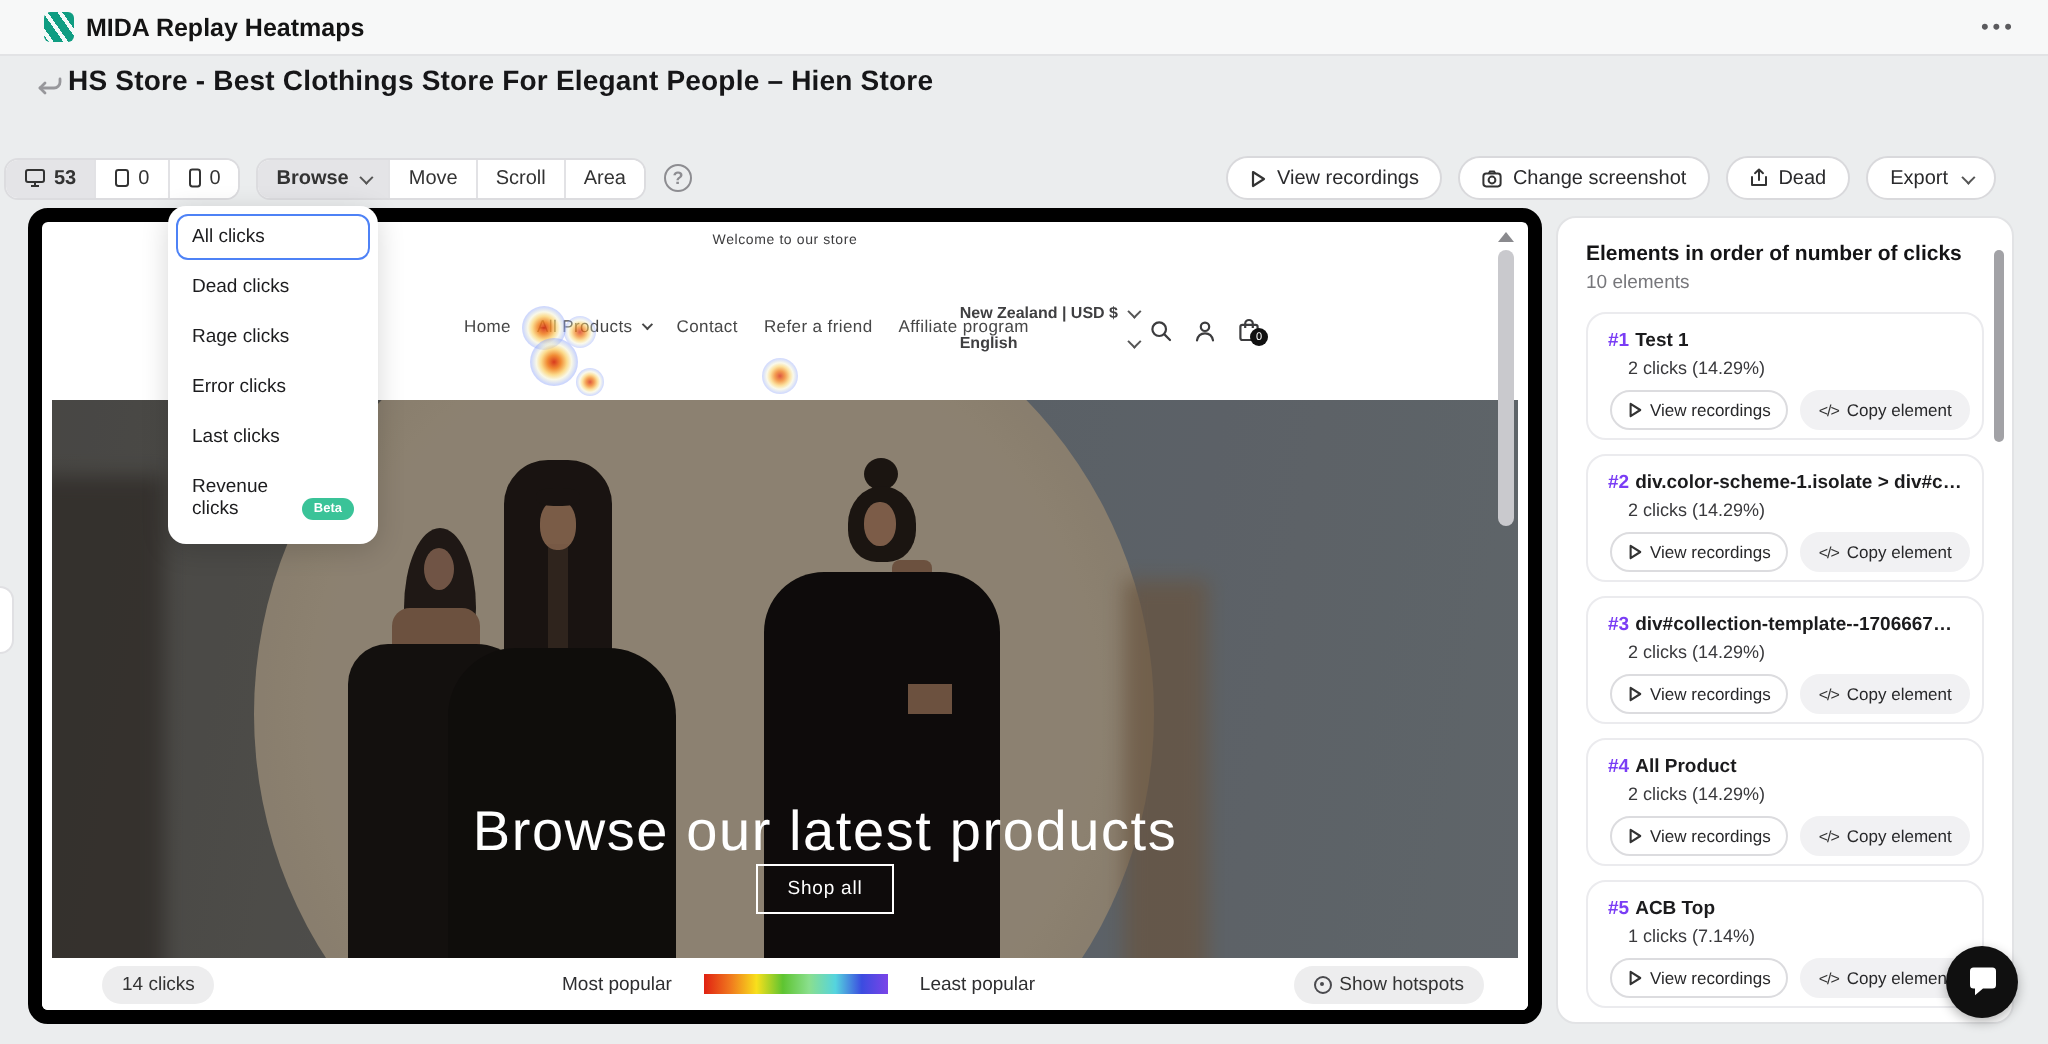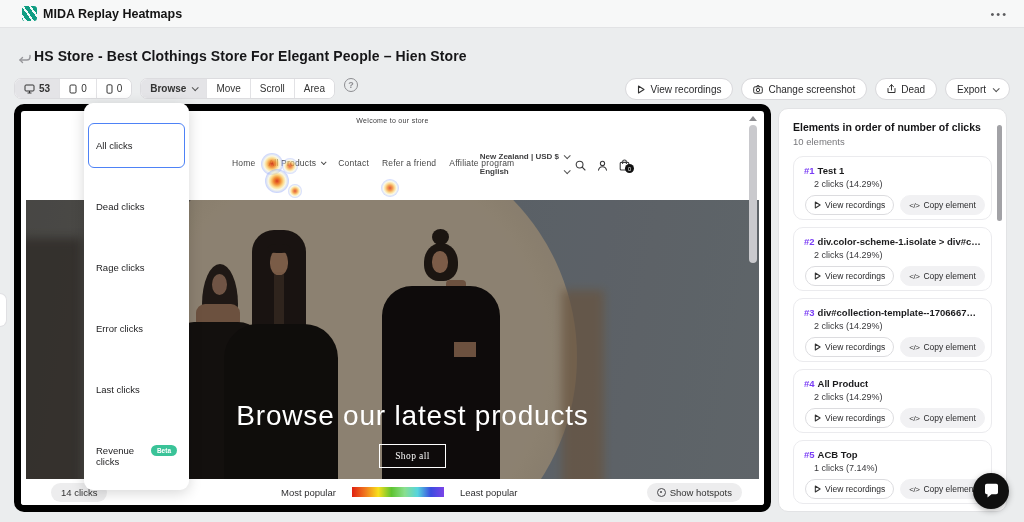--- a/index.html
+++ b/index.html
@@ -9,27 +9,27 @@
 
   
   .topbar { position:absolute; left:0; top:0; width:1024px; height:28px; background:#f7f8f8; border-bottom:1px solid #e2e3e5; display:flex; align-items:center; padding:0 16px 0 22px; }
   .logo { width:15px; height:15px; border-radius:3px; margin-right:6px;
           background:#0f9d82;
           background-image:repeating-linear-gradient(55deg, rgba(255,255,255,0) 0 2px, rgba(255,255,255,.95) 2px 4px, rgba(255,255,255,0) 4px 6px); }
   .app-title { font-size:12.5px; font-weight:bold; color:#141414; }
   .topbar-menu { margin-left:auto; color:#5b5b5e; font-size:11px; letter-spacing:2px; cursor:pointer; }
 
   
-  .titleblock { position:absolute; left:18px; top:48px; display:flex; }
+  .titleblock { position:absolute; left:18px; top:32px; display:flex; }
   .back-ic { width:14px; height:14px; margin:4px 2px 0 0; color:#9a9a9e; }
   .page-title { font-size:14px; font-weight:bold; color:#161618; letter-spacing:.1px; }
   .page-url { font-size:9px; color:#5f5f63; margin-top:3px; }
 
   
-  .toolbar { position:absolute; left:14px; top:78px; width:996px; height:22px; display:flex; align-items:flex-start; }
+  .toolbar { position:absolute; left:2px; top:78px; width:996px; height:22px; display:flex; align-items:center; }
   .seg-group { display:flex; align-items:center; background:#fff; border:1px solid #dcdcdf; border-radius:7px; height:21px; overflow:hidden; }
   .seg { display:flex; align-items:center; gap:4px; padding:0 9px; height:100%; font-size:10px; color:#333; border-right:1px solid #e2e2e5; cursor:pointer; background:#fff; }
   .seg:last-child { border-right:none; }
   .seg.sel { background:#e4e4e7; font-weight:bold; }
   .seg svg { display:block; }
   .mode-group { margin-left:8px; }
   .help-circle { width:14px; height:14px; border:1.2px solid #8d8d91; border-radius:50%; color:#8d8d91; font-size:9px; font-weight:bold; display:flex; align-items:center; justify-content:center; margin-left:9px; cursor:pointer; }
   .tb-actions { margin-left:auto; display:flex; gap:8px; }
   .tb-btn { display:flex; align-items:center; gap:5px; background:#fff; border:1px solid #d9d9dc; border-radius:13px; height:22px; padding:0 11px; font-size:10px; color:#2a2a2c; cursor:pointer; white-space:nowrap; }
   .caret { width:5px; height:5px; border-right:1.3px solid #555; border-bottom:1.3px solid #555; transform:rotate(45deg) translateY(-1px); display:inline-block; margin-left:2px; }
@@ -50,21 +50,21 @@
   
   .hero { position:absolute; left:5px; top:89px; width:733px; height:293px; overflow:hidden;
           background:linear-gradient(100deg,#5d5d59 0%,#6a6a65 35%,#778088 62%,#7d868c 100%); }
   .hero-circle { position:absolute; left:101px; top:-68px; width:450px; height:450px; border-radius:50%;
                  background:radial-gradient(circle, #bcae97 0 60%, #ab9d86 100%); }
   .blur-edge { position:absolute; filter:blur(5px); }
   .fig { position:absolute; }
   .hero-overlay { position:absolute; inset:0; background:rgba(17,15,13,.28); }
   .hero-copy { position:absolute; left:0; width:100%; top:200px; text-align:center; z-index:3;padding-left:40px; }
   .hero-headline { font-size:28px; color:#fff; font-weight:normal; letter-spacing:.8px; }
-  .shop-btn { display:inline-block; margin-top:12px; border:1px solid #fff; color:#fff; font-size:9.5px; letter-spacing:.4px; padding:6px 15px; cursor:pointer; background:transparent;font-family:Liberation Serif, serif; }
+  .shop-btn { display:inline-block; border:1px solid #fff; color:#fff; font-size:9.5px; letter-spacing:.4px; padding:6px 15px; cursor:pointer; background:transparent; }
 
   
   .spots { position:absolute; inset:0; z-index:5; pointer-events:none; }
   .spot { position:absolute; border-radius:50%;
           background:radial-gradient(circle,
             rgba(214,48,18,.95) 0%, rgba(240,130,34,.92) 20%,
             rgba(250,205,96,.72) 38%, rgba(240,238,196,.42) 52%,
             rgba(147,170,250,.48) 68%, rgba(128,92,240,.30) 82%,
             rgba(128,92,240,0) 100%); }
 
@@ -80,21 +80,21 @@
   .pill { background:#ededee; border-radius:12px; font-size:9.5px; color:#333; padding:4px 10px; white-space:nowrap; }
   .clicks-pill { margin-left:30px; }
   .legend { position:absolute; left:260px; top:0; height:26px; display:flex; align-items:center; gap:16px; font-size:9.5px; color:#2e2e30; }
   .legend-bar { width:92px; height:10px; }
   .hotspots-btn { margin-left:auto; margin-right:22px; display:flex; align-items:center; gap:4px; cursor:pointer; }
   .hotspot-ic { width:9px; height:9px; border:1.2px solid #4a4a4e; border-radius:50%; position:relative; }
   .hotspot-ic::after { content:""; position:absolute; left:2.1px; top:2.1px; width:2.6px; height:2.6px; background:#4a4a4e; border-radius:50%; }
 
   
   .dropdown { position:absolute; left:84px; top:103px; width:105px; background:#fff; border-radius:9px; box-shadow:0 3px 14px rgba(0,0,0,.16); padding:4px; z-index:50; }
-  .dd-item { position:relative; font-size:9.5px; color:#1c1c1e; padding:16px 7px; border-radius:6px; border:1.5px solid transparent; margin-bottom:2px; display:flex; align-items:flex-start; justify-content:space-between; cursor:pointer;margin-top:16px; }
+  .dd-item { position:relative; font-size:9.5px; color:#1c1c1e; padding:5px 7px; border-radius:6px; border:1.5px solid transparent; margin-bottom:2px; display:flex; align-items:flex-end; justify-content:space-between; cursor:pointer; }
   .dd-item.selected { border-color:#4e82f6; }
   .beta-pill { background:#3ac398; color:#fff; font-size:6.5px; font-weight:bold; border-radius:8px; padding:2px 6px; margin-left:4px; }
 
   
   .sidepanel { position:absolute; left:778px; top:108px; width:229px; height:404px; background:#fff; border:1px solid #e2e3e5; border-radius:10px; padding:12px 14px; overflow:hidden; }
   .sp-heading { font-size:10.5px; font-weight:bold; color:#141416; }
   .sp-sub { font-size:9.5px; color:#77777b; margin-top:3px; }
   .el-list { margin-top:9px; }
   .el-card { border:1px solid #ebebee; border-radius:10px; padding:8px 10px; margin-bottom:7px; height:64px; overflow:hidden; }
   .el-title { font-size:9.5px; font-weight:bold; color:#1b1b1d; white-space:nowrap; overflow:hidden; text-overflow:ellipsis; }

